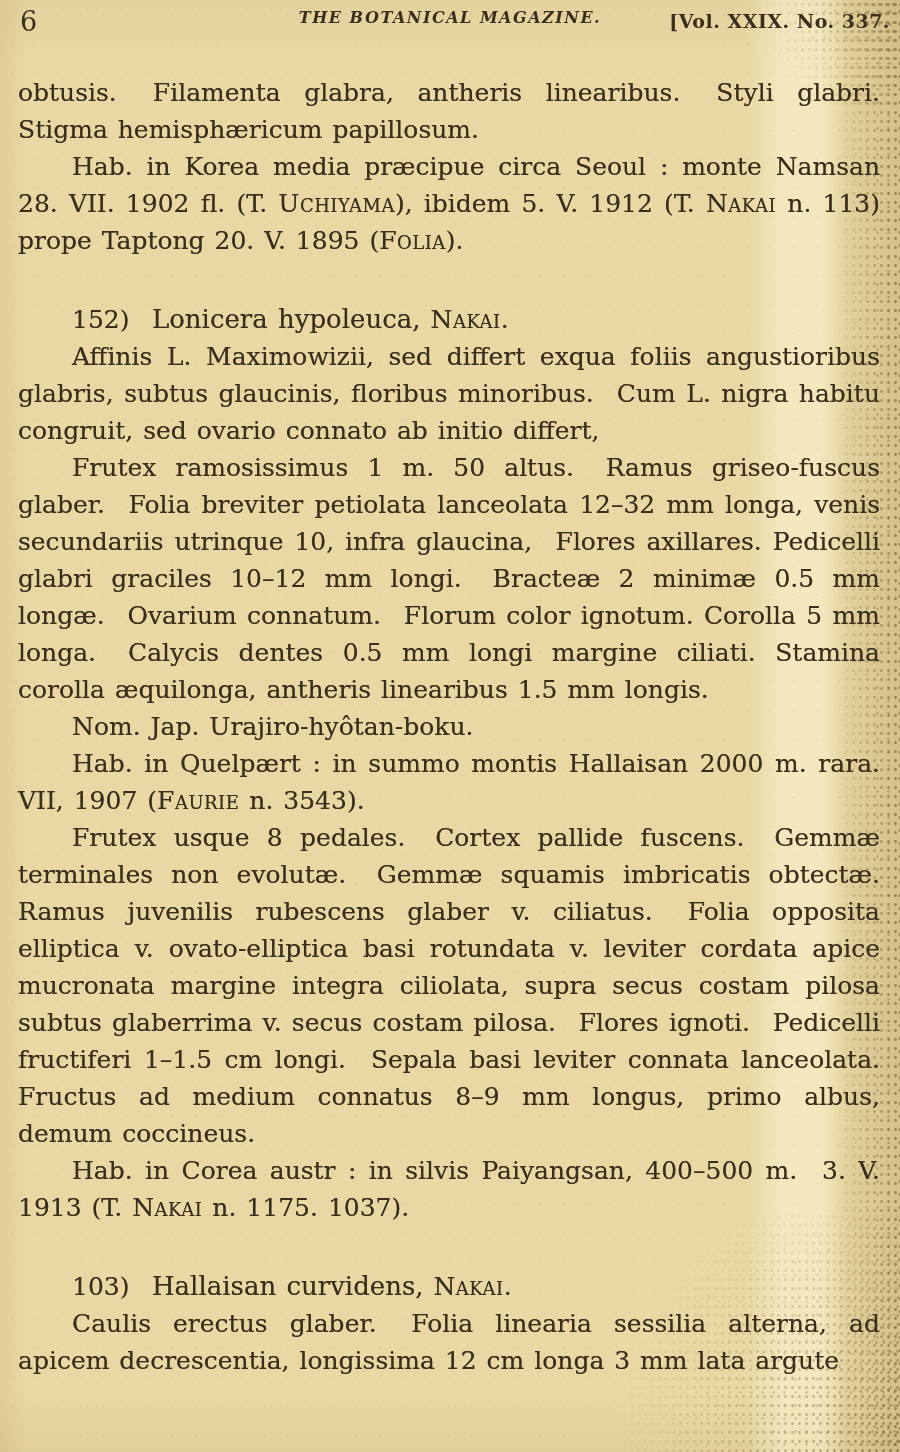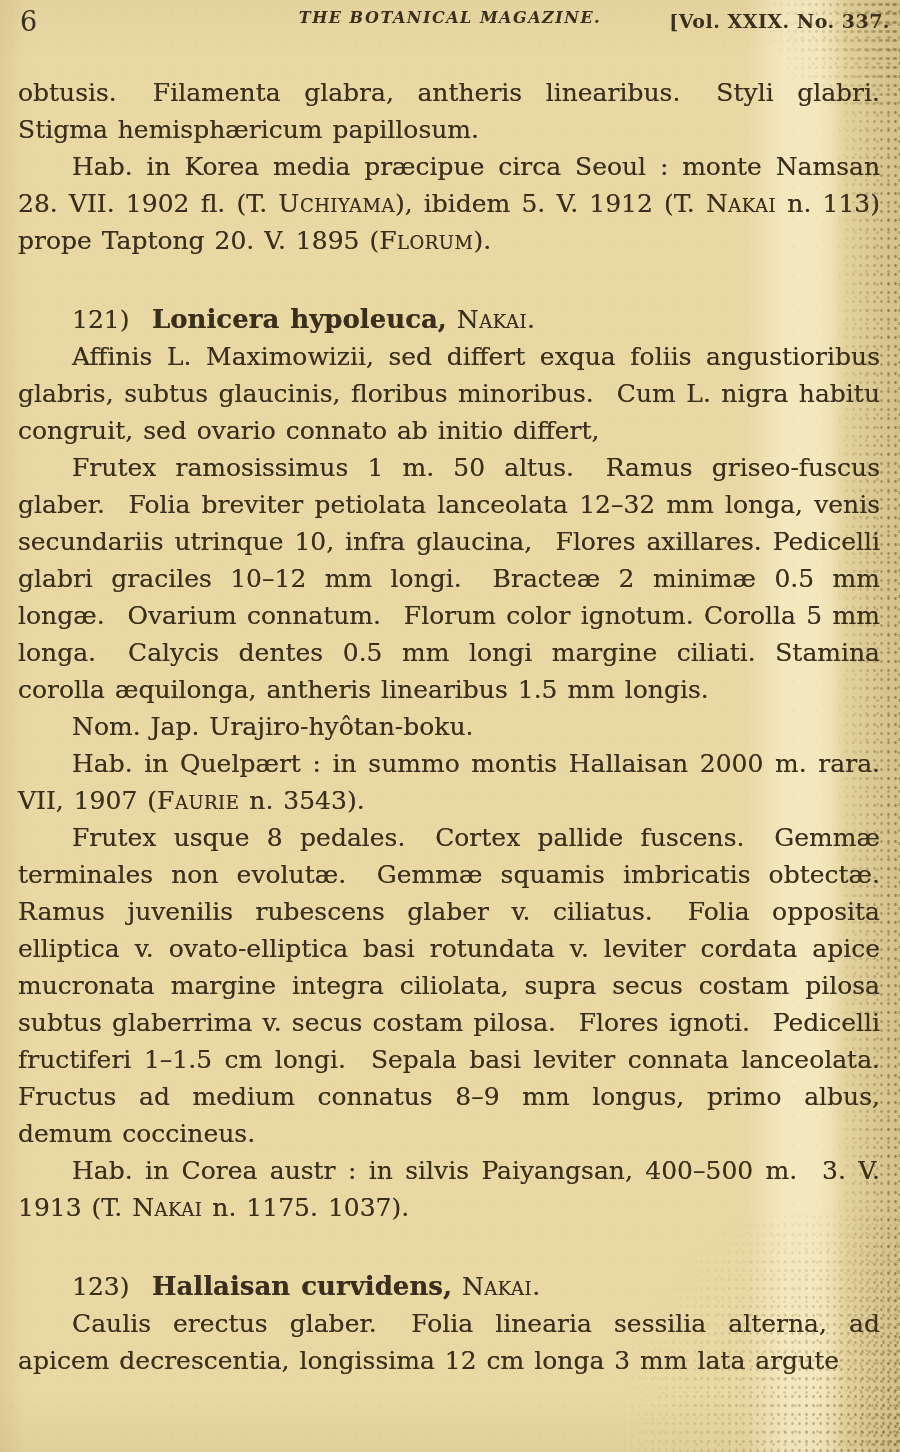--- a/index.html
+++ b/index.html
@@ -41,44 +41,44 @@
   .journal-title{position:absolute;left:0;right:0;top:8px;text-align:center;
     font-style:italic;font-weight:bold;font-size:16px;letter-spacing:1.5px;}
   .issue-ref{position:absolute;right:10px;top:10px;font-size:19px;letter-spacing:.5px;font-weight:bold;}
 
   .text-col{margin:38px 20px 0 18px;font-size:25px;line-height:37px;
     text-align:justify;text-justify:inter-word;word-spacing:0.08em;
     text-shadow:0 0 0.5px rgba(58,47,28,0.65);}
   .para{margin:0;}
   .indent{text-indent:54px;}
   .heading{margin-top:42px;text-align:left;}
-  .b{font-weight:bold;font-size:26px;}
+  .b{font-weight:normal;font-size:26px;}
   .sc{font-variant:small-caps;letter-spacing:0.5px;text-align:right;}
 </style>
 </head>
 <body>
 
 <div class="page">
   <div class="header">
     <span class="page-number">6</span>
     <span class="journal-title">THE BOTANICAL MAGAZINE.</span>
     <span class="issue-ref">[Vol. XXIX. No. 337.</span>
   </div>
 
   <div class="text-col">
     <p class="para"><span>obtusis.  Filamenta glabra, antheris linearibus.  Styli glabri. Stigma hemisphæricum papillosum.</span></p>
-    <p class="para indent"><span>Hab. in Korea media præcipue circa Seoul : monte Namsan 28. VII. 1902 fl. (T. </span><span class="sc">Uchiyama</span><span>), ibidem 5. V. 1912 (T. </span><span class="sc">Nakai</span><span> n. 113) prope Taptong 20. V. 1895 (</span><span class="sc">Florum</span><span>).</span></p>
-    <p class="para heading indent"><span>121)  </span><span class="b">Lonicera hypoleuca,</span><span> </span><span class="sc">Nakai.</span></p>
+    <p class="para indent"><span>Hab. in Korea media præcipue circa Seoul : monte Namsan 28. VII. 1902 fl. (T. </span><span class="sc">Uchiyama</span><span>), ibidem 5. V. 1912 (T. </span><span class="sc">Nakai</span><span> n. 113) prope Taptong 20. V. 1895 (</span><span class="sc">Folia</span><span>).</span></p>
+    <p class="para heading indent"><span>152)  </span><span class="b">Lonicera hypoleuca,</span><span> </span><span class="sc">Nakai.</span></p>
     <p class="para indent"><span>Affinis L. Maximowizii, sed differt exqua foliis angustioribus glabris, subtus glaucinis, floribus minoribus.  Cum L. nigra habitu congruit, sed ovario connato ab initio differt,</span></p>
     <p class="para indent"><span>Frutex ramosissimus 1 m. 50 altus.  Ramus griseo-fuscus glaber.  Folia breviter petiolata lanceolata 12–32 mm longa, venis secundariis utrinque 10, infra glaucina,  Flores axillares. Pedicelli glabri graciles 10–12 mm longi.  Bracteæ 2 minimæ 0.5 mm longæ.  Ovarium connatum.  Florum color ignotum. Corolla 5 mm longa.  Calycis dentes 0.5 mm longi margine ciliati. Stamina corolla æquilonga, antheris linearibus 1.5 mm longis.</span></p>
     <p class="para indent"><span>Nom. Jap. Urajiro-hyôtan-boku.</span></p>
     <p class="para indent"><span>Hab. in Quelpært : in summo montis Hallaisan 2000 m. rara. VII, 1907 (</span><span class="sc">Faurie</span><span> n. 3543).</span></p>
     <p class="para indent"><span>Frutex usque 8 pedales.  Cortex pallide fuscens.  Gemmæ terminales non evolutæ.  Gemmæ squamis imbricatis obtectæ. Ramus juvenilis rubescens glaber v. ciliatus.  Folia opposita elliptica v. ovato-elliptica basi rotundata v. leviter cordata apice mucronata margine integra ciliolata, supra secus costam pilosa subtus glaberrima v. secus costam pilosa.  Flores ignoti.  Pedicelli fructiferi 1–1.5 cm longi.  Sepala basi leviter connata lanceolata. Fructus ad medium connatus 8–9 mm longus, primo albus, demum coccineus.</span></p>
     <p class="para indent"><span>Hab. in Corea austr : in silvis Paiyangsan, 400–500 m.  3. V. 1913 (T. </span><span class="sc">Nakai</span><span> n. 1175. 1037).</span></p>
-    <p class="para heading indent"><span>123)  </span><span class="b">Hallaisan curvidens,</span><span> </span><span class="sc">Nakai.</span></p>
+    <p class="para heading indent"><span>103)  </span><span class="b">Hallaisan curvidens,</span><span> </span><span class="sc">Nakai.</span></p>
     <p class="para indent"><span>Caulis erectus glaber.  Folia linearia sessilia alterna, ad apicem decrescentia, longissima 12 cm longa 3 mm lata argute</span></p>
   </div>
 
   <div class="grain"></div>
   <div class="speckle speckle-right"></div>
   <div class="speckle speckle-corner"></div>
   <div class="speckle speckle-topright"></div>
 </div>
 
 </body></html>

